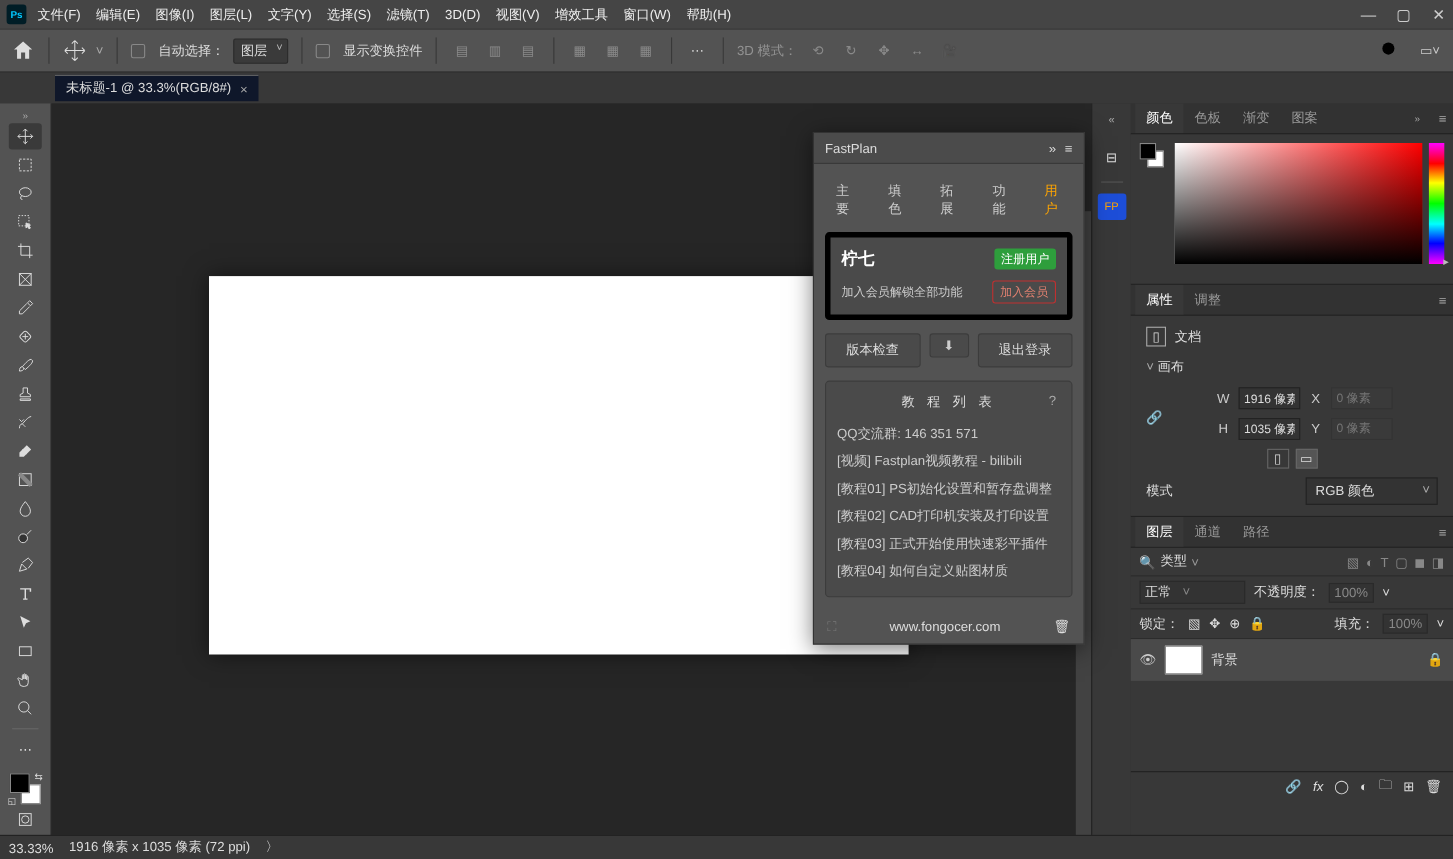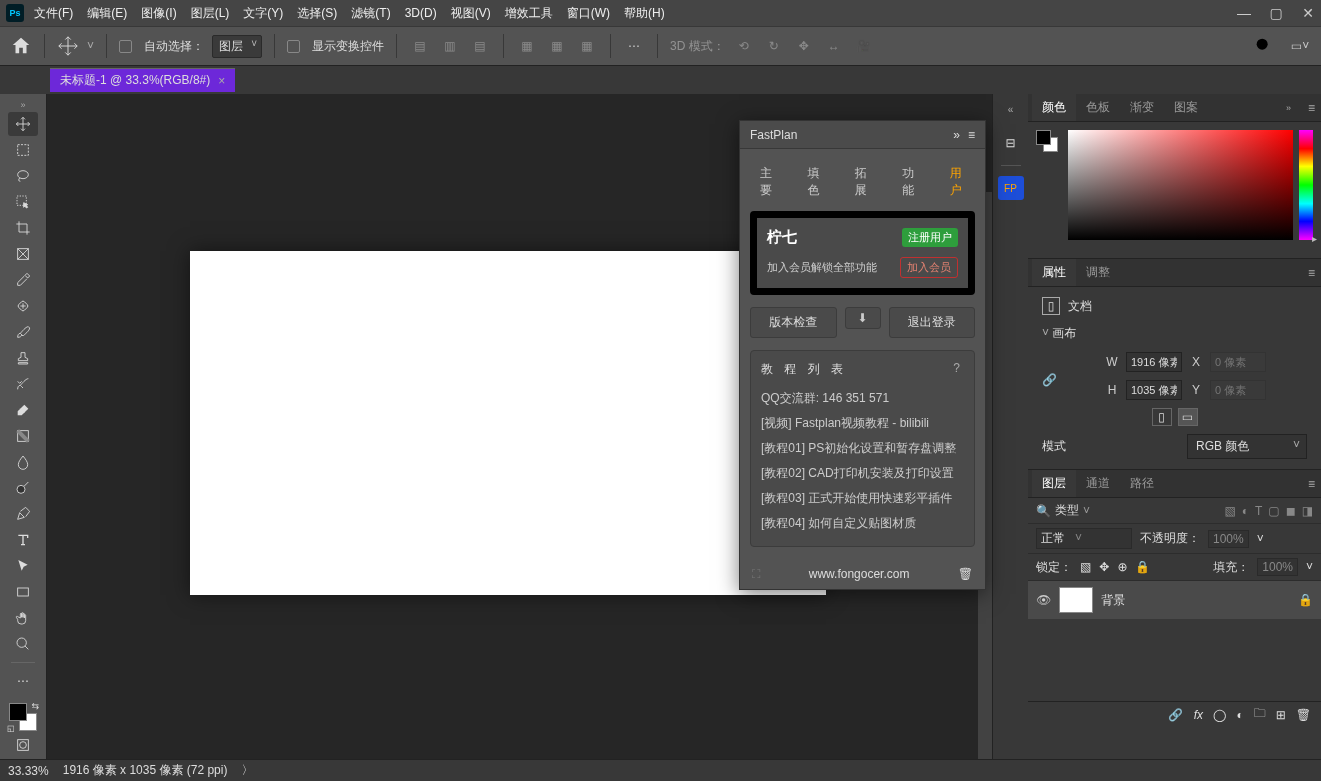--- a/index.html
+++ b/index.html
@@ -10,21 +10,21 @@
 .menubar .mi{margin-right:14px;color:#eee;cursor:default}
 .win-ctrl{margin-left:auto;display:flex;gap:18px}
 .win-ctrl div{width:14px;height:14px;display:flex;align-items:center;justify-content:center;color:#ccc;font-size:14px}
 .optbar{height:40px;background:#535353;border-top:1px solid #383838;border-bottom:1px solid #222;display:flex;align-items:center;padding:0 10px;gap:8px}
 .optbar .sep{width:1px;height:24px;background:#383838;margin:0 4px}
 .ico{width:22px;height:22px;display:flex;align-items:center;justify-content:center;color:#ccc}
 .chk{width:13px;height:13px;border:1px solid #888;border-radius:2px;display:inline-block;margin-right:4px;vertical-align:middle}
 .sel{background:#3a3a3a;border:1px solid #2a2a2a;padding:2px 18px 2px 6px;border-radius:2px;position:relative}
 .sel::after{content:"˅";position:absolute;right:4px;top:2px;color:#bbb;font-size:10px}
 .tabbar{height:28px;background:#383838;display:flex;align-items:center;padding-left:50px}
-.doctab{background:#6d28d9;padding:0 10px;height:24px;display:flex;align-items:center;border-top:1px solid #666;gap:8px}
+.doctab{background:#0f172a;padding:0 10px;height:24px;display:flex;align-items:center;border-top:1px solid #666;gap:8px}
 .doctab .x{color:#aaa}
 .main{display:flex;height:691px}
 .tools{width:47px;background:#535353;border-right:1px solid #222;display:flex;flex-direction:column;align-items:center;padding-top:6px;gap:2px}
 .tools .expand{align-self:flex-start;width:100%;height:10px;display:flex;justify-content:center;color:#aaa;font-size:9px}
 .tool{width:30px;height:24px;display:flex;align-items:center;justify-content:center;position:relative}
 .tool svg{width:16px;height:16px;stroke:#ddd;fill:none;stroke-width:1.3}
 .tool.active{background:#3a3a3a;border-radius:3px}
 .swatch{width:28px;height:28px;position:relative;margin-top:8px}
 .swatch .fg{width:18px;height:18px;background:#000;border:1px solid #888;position:absolute;top:0;left:0;z-index:2}
 .swatch .bg{width:18px;height:18px;background:#fff;border:1px solid #888;position:absolute;bottom:0;right:0}
@@ -78,31 +78,31 @@
 .lock{margin-left:auto;color:#aaa}
 .layerspace{height:82px}
 .lfoot{height:26px;display:flex;align-items:center;justify-content:flex-end;gap:10px;padding:0 10px;border-top:1px solid #222;color:#888}
 .status{position:absolute;bottom:0;left:0;right:0;height:22px;background:#383838;border-top:1px solid #222;display:flex;align-items:center;padding:0 8px;gap:14px;font-size:11px;color:#bbb}
 .fastplan{position:absolute;left:739px;top:120px;width:247px;background:#535353;border:1px solid #333;box-shadow:0 4px 20px rgba(0,0,0,.5);z-index:100}
 .fp-head{height:28px;display:flex;align-items:center;padding:0 10px;background:#4b4b4b;border-bottom:1px solid #383838}
 .fp-head .r{margin-left:auto;display:flex;gap:8px;color:#aaa;font-size:10px}
 .fp-tabs{display:flex;padding:12px 10px 8px;gap:12px}
 .fp-tab{padding:4px 10px;border-radius:3px;color:#ccc}
 .fp-tab.active{color:#ffa500}
-.fp-user{background:#4a4a4a;border:7px solid #000000;border-radius:4px;margin:0 10px;padding:10px}
+.fp-user{background:#4a4a4a;border:5px solid #000000;border-radius:4px;margin:0 10px;padding:10px}
 .fp-user .un{font-size:15px;font-weight:bold;color:#fff}
 .fp-user .reg{float:right;background:#2e9e3c;color:#fff;padding:2px 6px;border-radius:3px;font-size:11px}
 .fp-user .line2{margin-top:10px;display:flex;align-items:center;justify-content:space-between}
 .fp-user .sub{color:#ccc;font-size:11px}
 .fp-user .vip{border:1px solid #c03030;color:#e08070;padding:2px 6px;border-radius:3px;font-size:11px}
 .fp-btns{display:flex;gap:8px;padding:12px 10px}
 .fpb{flex:1;background:#4a4a4a;border:1px solid #3c3c3c;border-radius:3px;padding:6px 0;text-align:center}
 .fpb.ico{flex:0 0 36px}
 .fp-tut{background:#4a4a4a;border:1px solid #3c3c3c;border-radius:4px;margin:0 10px 12px;padding:10px}
-.fp-tut .hd{text-align:left;color:#ddd;letter-spacing:4px;margin-bottom:8px;position:relative}
+.fp-tut .hd{text-align:center;color:#ddd;letter-spacing:4px;margin-bottom:8px;position:relative}
 .fp-tut .q{position:absolute;right:0;top:0;color:#aaa}
 .fp-tut .ln{color:#ccc;padding:4px 0;font-size:12px}
 .fp-foot{display:flex;align-items:center;padding:8px 12px;color:#aaa}
 .fp-foot .url{flex:1;text-align:center}
 .dim-ico{opacity:.45}
 </style>
 </head>
 <body>
 
 <div class="menubar">

